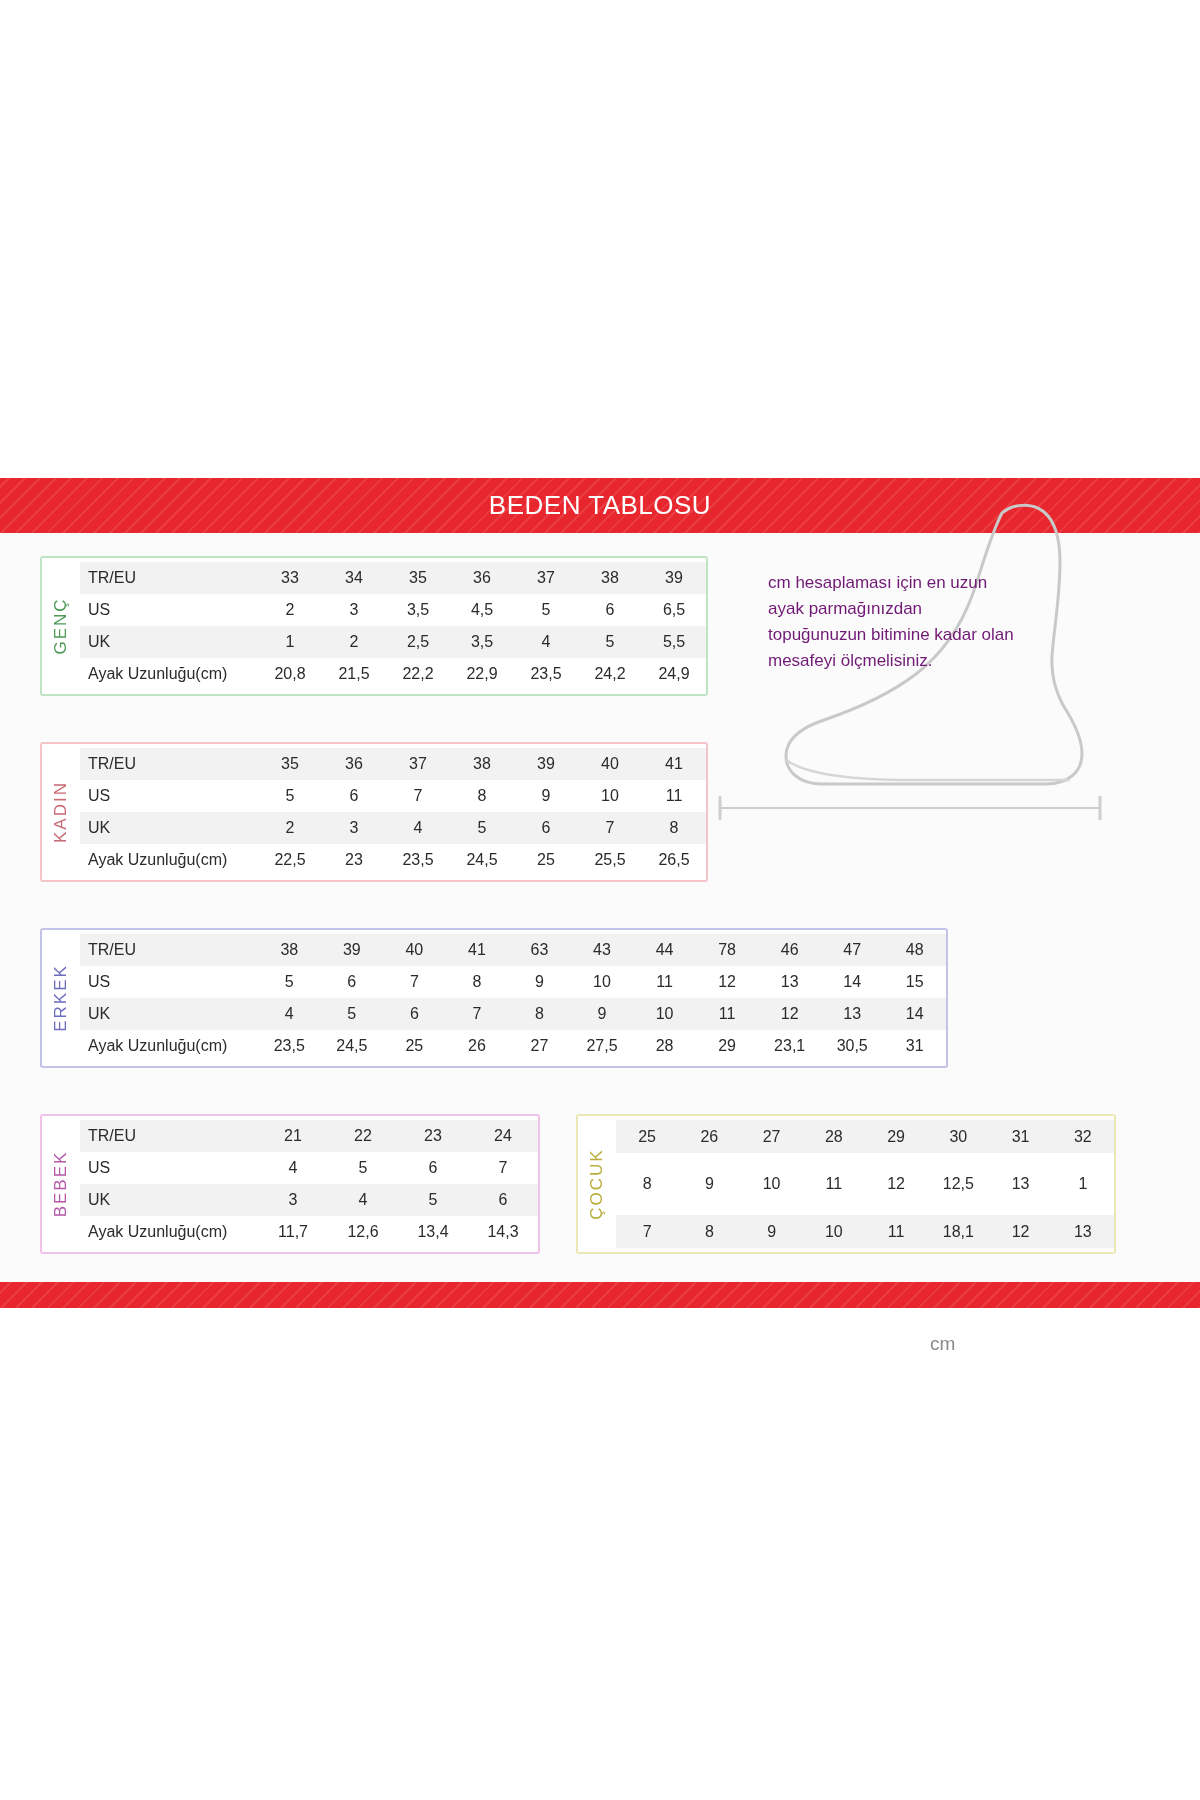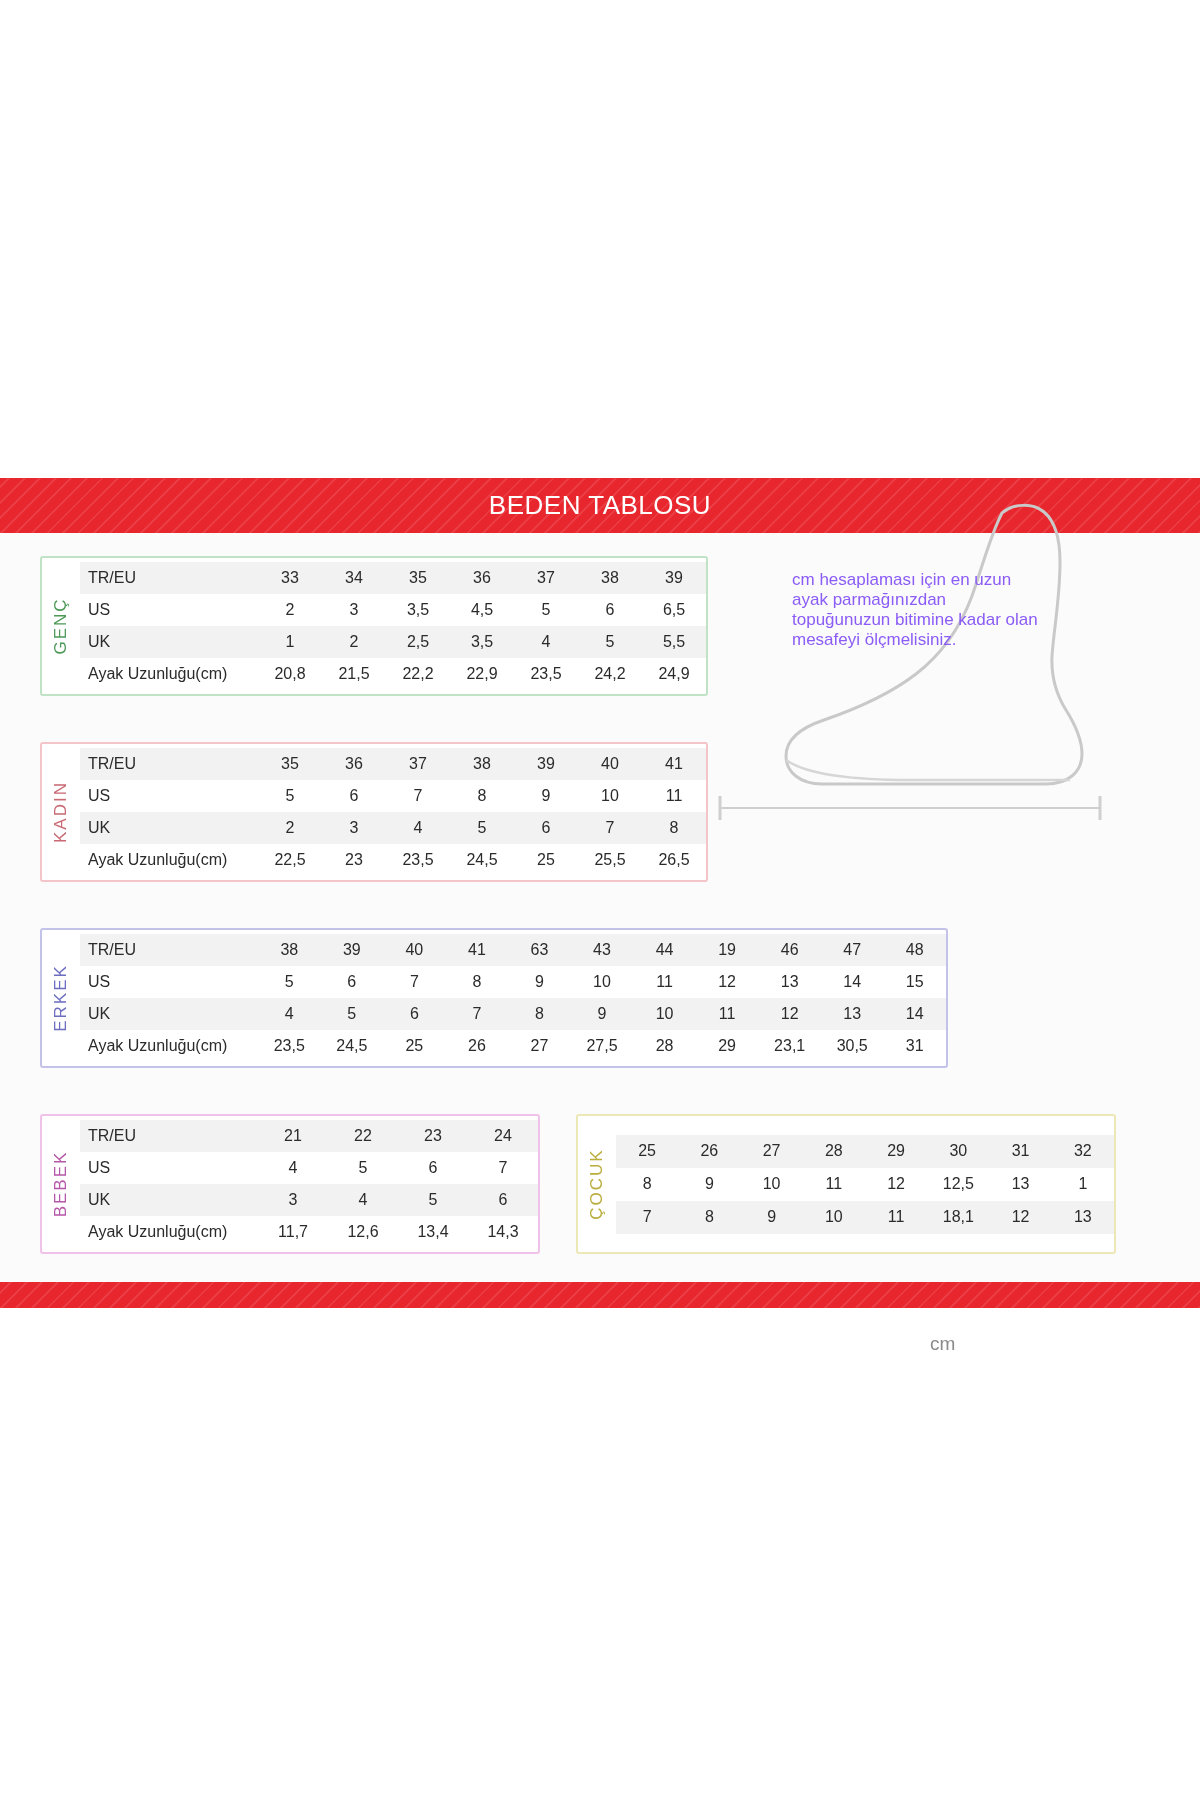--- a/index.html
+++ b/index.html
@@ -104,21 +104,21 @@
   }
   .group-label span {
     transform: rotate(-90deg);
     white-space: nowrap;
   }
 
   .group-table {
     flex: 1 1 auto;
     display: flex;
     flex-direction: column;
-    justify-content: center;
+    justify-content: space-between;
     padding: 4px 0;
   }
 
   .row {
     display: flex;
     align-items: center;
     height: 33px;
     font-size: 16px;
     color: #2b2b2b;
   }
@@ -153,26 +153,26 @@
 
   #group-bebek { left: 40px;  top: 636px; width: 500px; height: 140px; border-color: #f0c2ea; }
   #group-bebek .group-label { color: #b558a8; }
 
   #group-cocuk { left: 576px; top: 636px; width: 540px; height: 140px; border-color: #ece8b6; }
   #group-cocuk .group-label { color: #b9ae3e; }
 
   
   #note {
     position: absolute;
-    left: 792px;
+    left: 768px;
     top: 92px;
     width: 250px;
     font-size: 17px;
-    line-height: 20px;
-    color: #8b5cf6;
+    line-height: 26px;
+    color: #701a75;
   }
 
   #foot-wrap {
     position: absolute;
     left: 770px;
     top: 10px;
     width: 400px;
     height: 400px;
   }
   #foot-wrap svg { display: block; }
@@ -316,21 +316,21 @@
         <div class="row alt">
           <div class="rowhead" style="width:170px">TR/EU</div>
           <div class="cells">
             <div class="cell">38</div>
             <div class="cell">39</div>
             <div class="cell">40</div>
             <div class="cell">41</div>
             <div class="cell">63</div>
             <div class="cell">43</div>
             <div class="cell">44</div>
-            <div class="cell">19</div>
+            <div class="cell">78</div>
             <div class="cell">46</div>
             <div class="cell">47</div>
             <div class="cell">48</div>
           </div>
         </div>
         <div class="row">
           <div class="rowhead" style="width:170px">US</div>
           <div class="cells">
             <div class="cell">5</div>
             <div class="cell">6</div>

